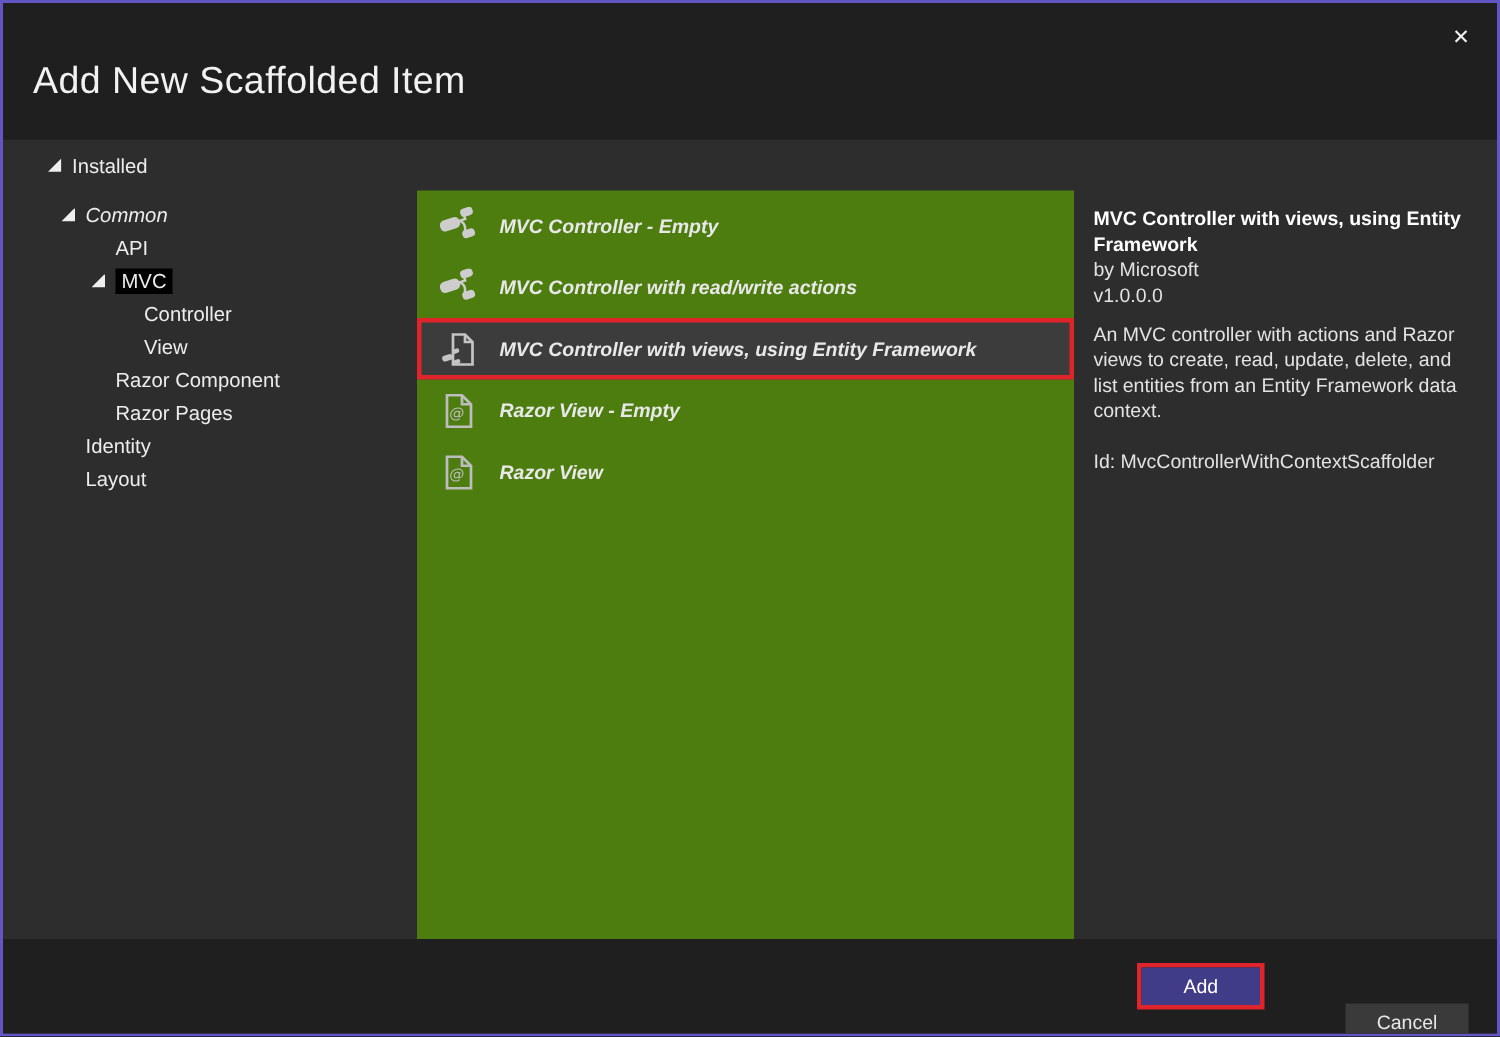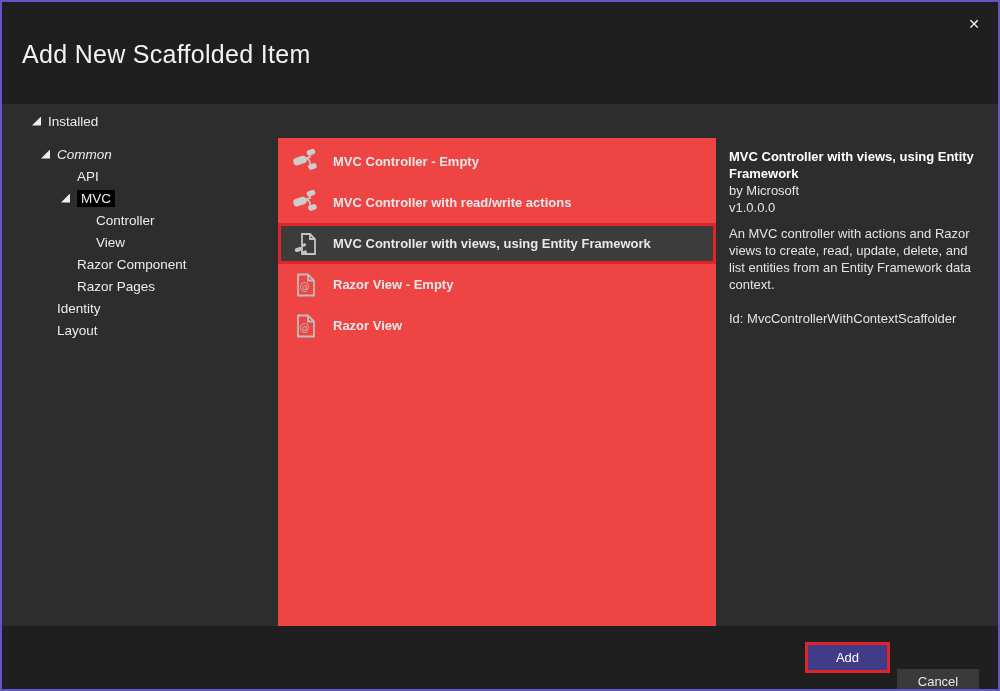--- a/index.html
+++ b/index.html
@@ -15,58 +15,58 @@
   }
 
   
   .title { position: absolute; left: 20px; top: 38px;
     font-size: 25px; font-weight: 300; letter-spacing: .3px; color: #f2f2f2; text-align: right; }
   .close-btn { position: absolute; top: 10px; right: 12px;
     width: 24px; height: 24px; display: flex; align-items: center; justify-content: center;
     color: #f0f0f0; font-size: 14px; cursor: pointer; }
 
   
-  .body { position: absolute; left: 0; top: 102px; width: 996px; height: 533px; background: #2d2d2d; }
+  .body { position: absolute; left: 0; top: 91px; width: 996px; height: 533px; background: #2d2d2d; }
 
   
   .tree { position: absolute; left: 0; top: 6px; width: 276px; }
   .tree-row { height: 22px; display: flex; align-items: center; color: #ececec;
     font-size: 13.5px; cursor: pointer; white-space: nowrap; }
   .tree-gap { height: 11px; }
   .expander { width: 9px; height: 9px; background: #efefef; margin-right: 7px; flex: 0 0 auto;
     clip-path: polygon(100% 0, 100% 100%, 0 100%); }
   .tree-label.sel { background: #000000; padding: 1px 4px; }
 
   
   .ind-0 { padding-left: 30px; }
   .ind-1 { padding-left: 39px; font-style: italic; }
   .ind-1n { padding-left: 55px; }
   .ind-2 { padding-left: 59px; }
   .ind-2n { padding-left: 75px; }
   .ind-3n { padding-left: 94px; }
 
   
   .list-panel { position: absolute; left: 276px; top: 34px; width: 438px; height: 499px;
-    background: #ef4444; padding-top: 3px; }
+    background: #4d7c0f; padding-top: 3px; font-style: italic; }
   .list-row { height: 41px; display: flex; align-items: center; padding-left: 15px;
     cursor: pointer; }
   .list-row .item-icon { width: 26px; height: 26px; margin-right: 14px; flex: 0 0 auto; }
   .list-row .item-label { font-size: 13px; font-weight: bold; color: #e8e8e8; white-space: nowrap; }
   .list-row.selected { background: #3c3c3c; box-shadow: inset 0 0 0 3px #e0242b; }
 
   
   .details { position: absolute; left: 715px; top: 0; width: 281px; height: 533px;
     padding: 44px 14px 0 12px; color: #e3e3e3; font-size: 13px; line-height: 17px; }
   .details .d-title { font-weight: bold; color: #ffffff; }
   .details .d-desc { margin-top: 9px; }
   .details .d-id { margin-top: 17px; }
 
   
   .footer { position: absolute; left: 0; bottom: 0; width: 996px; height: 63px; background: #1f1f1f; }
-  .add-highlight { position: absolute; left: 803px; top: 16px; width: 85px; height: 31px;
+  .add-highlight { position: absolute; left: 756px; top: 16px; width: 85px; height: 31px;
     border: 3px solid #e0242b; background: #413c87; display: flex; }
   .btn { font-family: "Liberation Sans", sans-serif; font-size: 13px; border: none; cursor: pointer; }
   .add-btn { flex: 1; background: #413c87; color: #ffffff; }
   .cancel-btn { position: absolute; left: 895px; top: 19px; width: 82px; height: 25px;
     background: #3a3a3a; color: #e8e8e8; margin-top: 24px; }
 
   svg { display: block; }
 </style>
 </head>
 <body>

